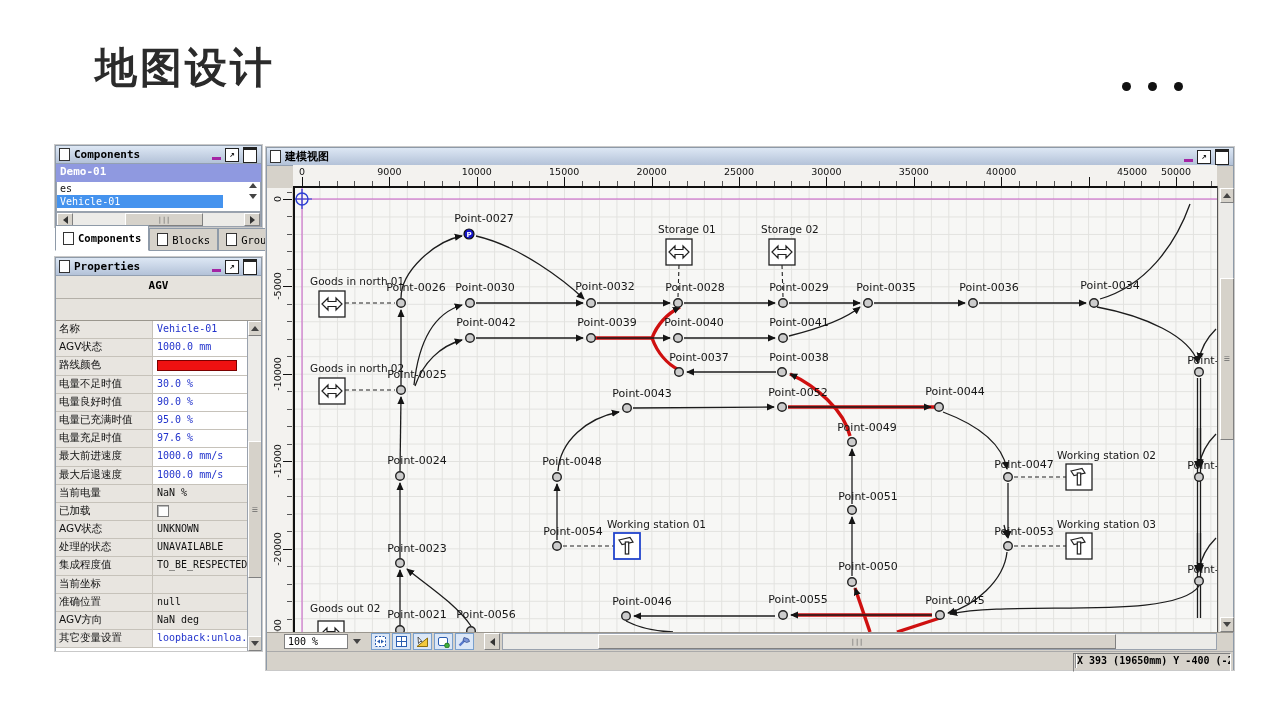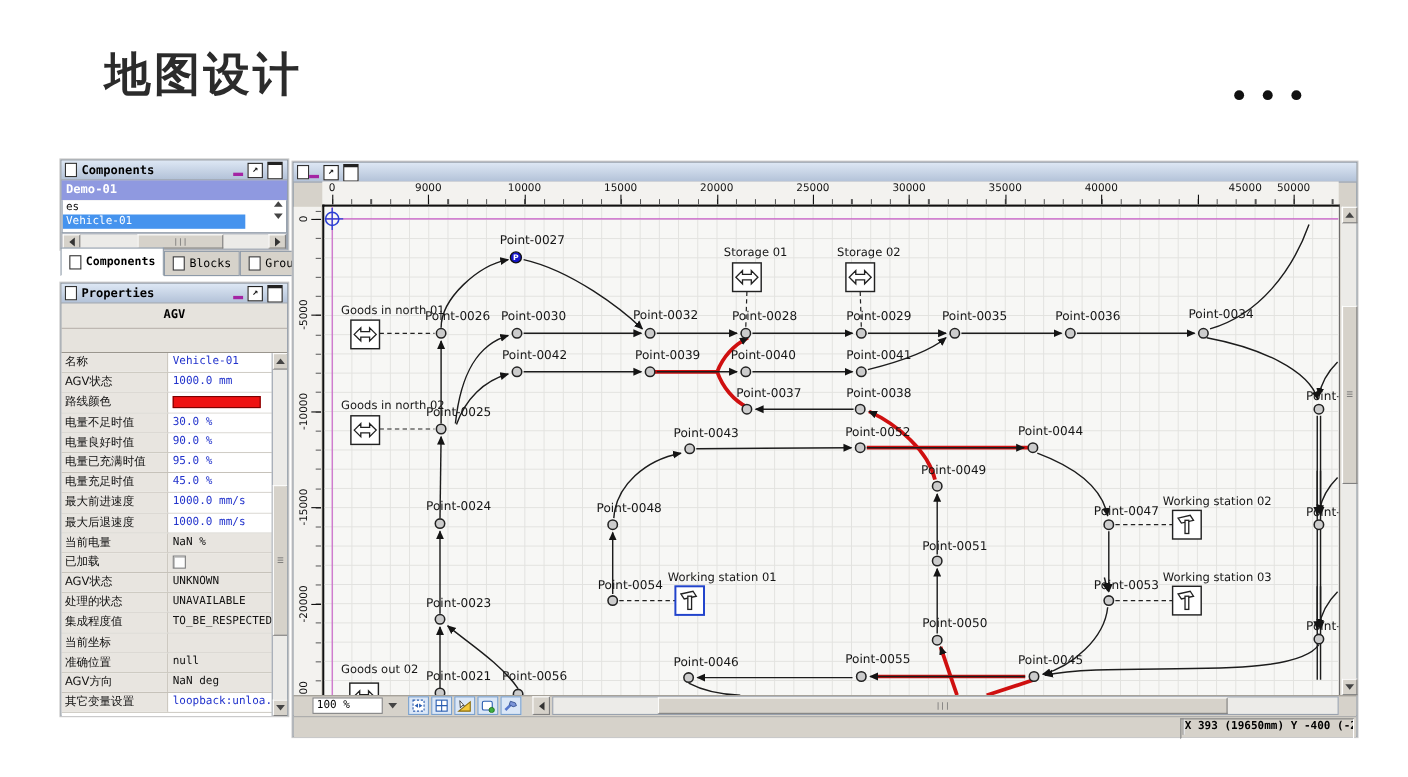--- a/index.html
+++ b/index.html
@@ -193,21 +193,21 @@
       <div class="prow">
         <div class="pcell-a">电量良好时值</div>
         <div class="pcell-v edit">90.0 %</div>
       </div>
       <div class="prow">
         <div class="pcell-a">电量已充满时值</div>
         <div class="pcell-v edit">95.0 %</div>
       </div>
       <div class="prow">
         <div class="pcell-a">电量充足时值</div>
-        <div class="pcell-v edit">45.0 %</div>
+        <div class="pcell-v edit">97.6 %</div>
       </div>
       <div class="prow">
         <div class="pcell-a">最大前进速度</div>
         <div class="pcell-v edit">1000.0 mm/s</div>
       </div>
       <div class="prow">
         <div class="pcell-a">最大后退速度</div>
         <div class="pcell-v edit">1000.0 mm/s</div>
       </div>
       <div class="prow">
@@ -254,20 +254,21 @@
       <span class="vs-btn" style="bottom:0;">
           <span class="tri-down"></span>
         </span>
     </div>
   </div>
 </div>
 
 <div class="win" style="left:266px;top:147px;width:966px;height:521px;">
   <div class="titlebar">
     <span class="docicon"></span>
+    <span class="t-label">建模视图</span>
     <span class="tb-icons">
       <span class="tb-min"></span>
       <span class="tb-float">↗</span>
       <span class="tb-max"></span>
     </span>
   </div>
 
   <div id="hruler">
       <div class="tickstrip"></div>
       <span class="hlab" style="left: 9px;">0</span>

